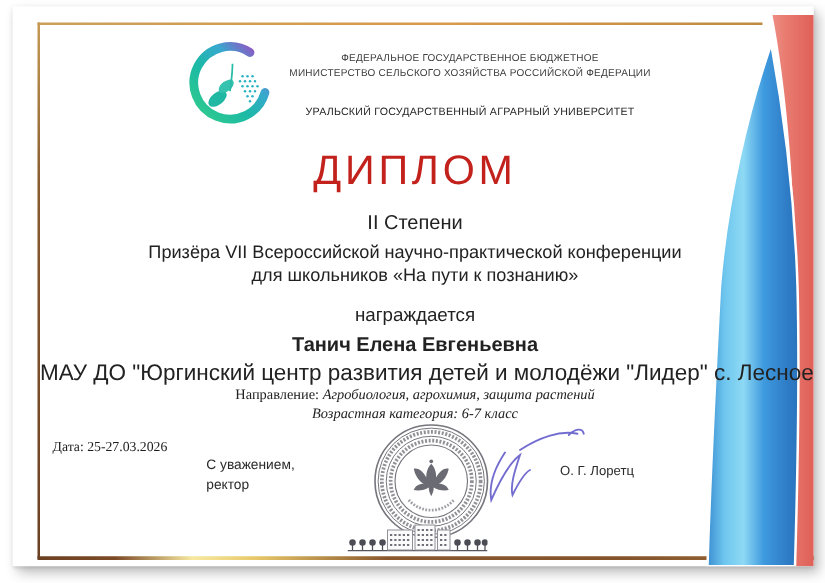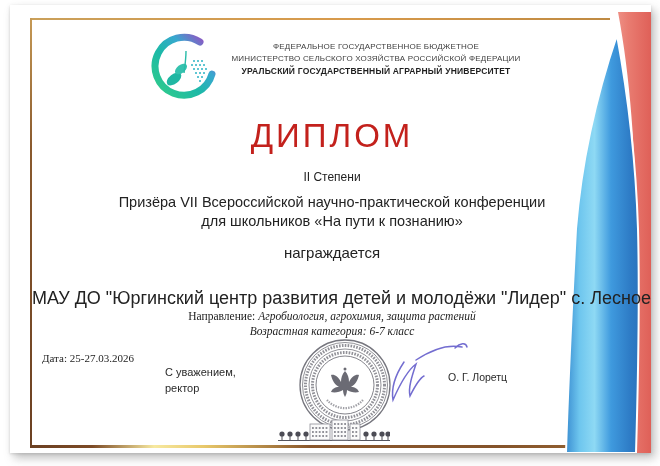--- a/index.html
+++ b/index.html
@@ -11,23 +11,23 @@
     background:linear-gradient(90deg,#caa05a,#d89a4b 55%,#bf8a42);}
   .frame-left{position:absolute;left:20px;top:13px;width:2px;height:429px;z-index:1;
     background:linear-gradient(180deg,#c69a55,#8a5a2e 30%,#6b4022);}
   .frame-bottom{position:absolute;left:20px;top:440px;width:621px;height:3px;z-index:1;
     background:linear-gradient(90deg,#6b4022 0%,#7c4a26 10%,#f7e9a0 20%,#e8c86a 28%,#8a572c 45%,#84532a 75%,#9c6a35 100%);}
   
   .content{position:absolute;left:22px;top:0;width:600px;height:448px;z-index:3;text-align:center;color:#222;}
   .content .abs{position:absolute;left:0;right:0;}
   .hdr{position:absolute;left:201px;top:36px;width:330px;z-index:3;text-align:center;
     font-size:8px;line-height:11.5px;color:#3d3d3d;letter-spacing:.2px;}
-  .hdr .uni{font-weight:bold;color:#1f1f1f;font-size:8.5px;margin-top:2px;}
+  .hdr .uni{font-weight:normal;color:#1f1f1f;font-size:8.5px;margin-top:20px;}
   .title{top:112px;font-size:33px;letter-spacing:3px;color:#c3211c;font-weight:500;}
-  .degree{top:165px;font-size:12px;}
+  .degree{top:165px;font-size:16px;}
   .award1{top:189px;font-size:14.5px;}
   .award2{top:208px;font-size:14.5px;}
   .awarded{top:239px;font-size:15px;}
   .name{top:263px;font-size:16px;font-weight:bold;}
   .org{top:283px;font-size:18px;white-space:nowrap;}
   .dir{top:305px;font-size:11.5px;font-family:Liberation Serif, serif;}
   .dir .ital{font-style:italic;}
   .age{top:320px;font-size:11.5px;font-family:Liberation Serif, serif;font-style:italic;}
   .date{position:absolute;left:32px;top:347px;z-index:3;font-family:"Liberation Serif",serif;font-size:11px;color:#1d1d1d;}
   .regards{position:absolute;left:155px;top:360px;z-index:3;font-size:11px;line-height:15.5px;color:#2a2a2a;text-align:left;}
@@ -107,20 +107,21 @@
     <div>МИНИСТЕРСТВО СЕЛЬСКОГО ХОЗЯЙСТВА РОССИЙСКОЙ ФЕДЕРАЦИИ</div>
     <div class="uni">УРАЛЬСКИЙ ГОСУДАРСТВЕННЫЙ АГРАРНЫЙ УНИВЕРСИТЕТ</div>
   </div>
 
   <div class="content">
     <div class="abs title">ДИПЛОМ</div>
     <div class="abs degree">II Степени</div>
     <div class="abs award2">для школьников «На пути к познанию»</div>
     <div class="abs award1">Призёра VII Всероссийской научно-практической конференции</div>
     <div class="abs awarded">награждается</div>
+    <div class="abs name">Танич Елена Евгеньевна</div>
     <div class="abs org">МАУ ДО "Юргинский центр развития детей и молодёжи "Лидер" с. Лесное</div>
     <div class="abs dir">
       <span>Направление:</span>
       <span class="ital">Агробиология, агрохимия, защита растений</span>
     </div>
     <div class="abs age">Возрастная категория: 6-7 класс</div>
   </div>
 
   <div class="date">Дата: 25-27.03.2026</div>
 

